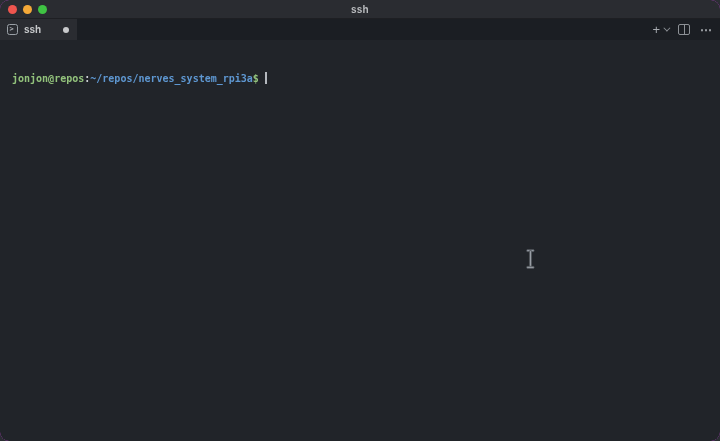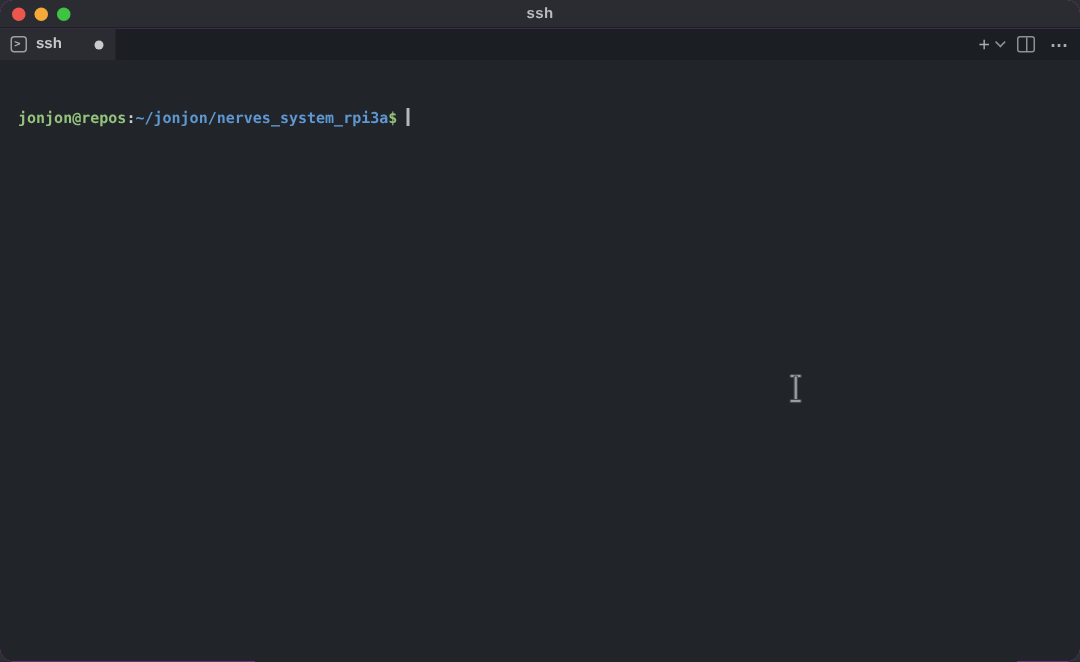--- a/index.html
+++ b/index.html
@@ -85,21 +85,21 @@
         <span class="chev"></span>
       </span>
       <span>
         <span class="splitbox"></span>
       </span>
       <span class="more">⋯</span>
     </div>
   </div>
 
   <div class="terminal">
-    <div class="line"><span class="green">jonjon@repos</span><span class="fg">:</span><span class="blue">~/jonjon/nerves_system_rpi3a</span><span class="green">$</span><span class="fg"> </span><span class="cursor"></span></div>
+    <div class="line"><span class="green">jonjon@repos</span><span class="fg">:</span><span class="blue">~/repos/nerves_system_rpi3a</span><span class="green">$</span><span class="fg"> </span><span class="cursor"></span></div>
   </div>
 
 </div>
 
 <svg class="ibeam" viewBox="0 0 11 20">
   <g fill="#999ea5" stroke="#43474d" stroke-width="0.7">
     <rect x="1.6" y="0.6" width="7.6" height="2.1" rx="1"></rect>
     <rect x="4.4" y="1.6" width="2.2" height="16.8" rx="0.4"></rect>
     <rect x="1.6" y="17.3" width="7.6" height="2.1" rx="1"></rect>
   </g>

